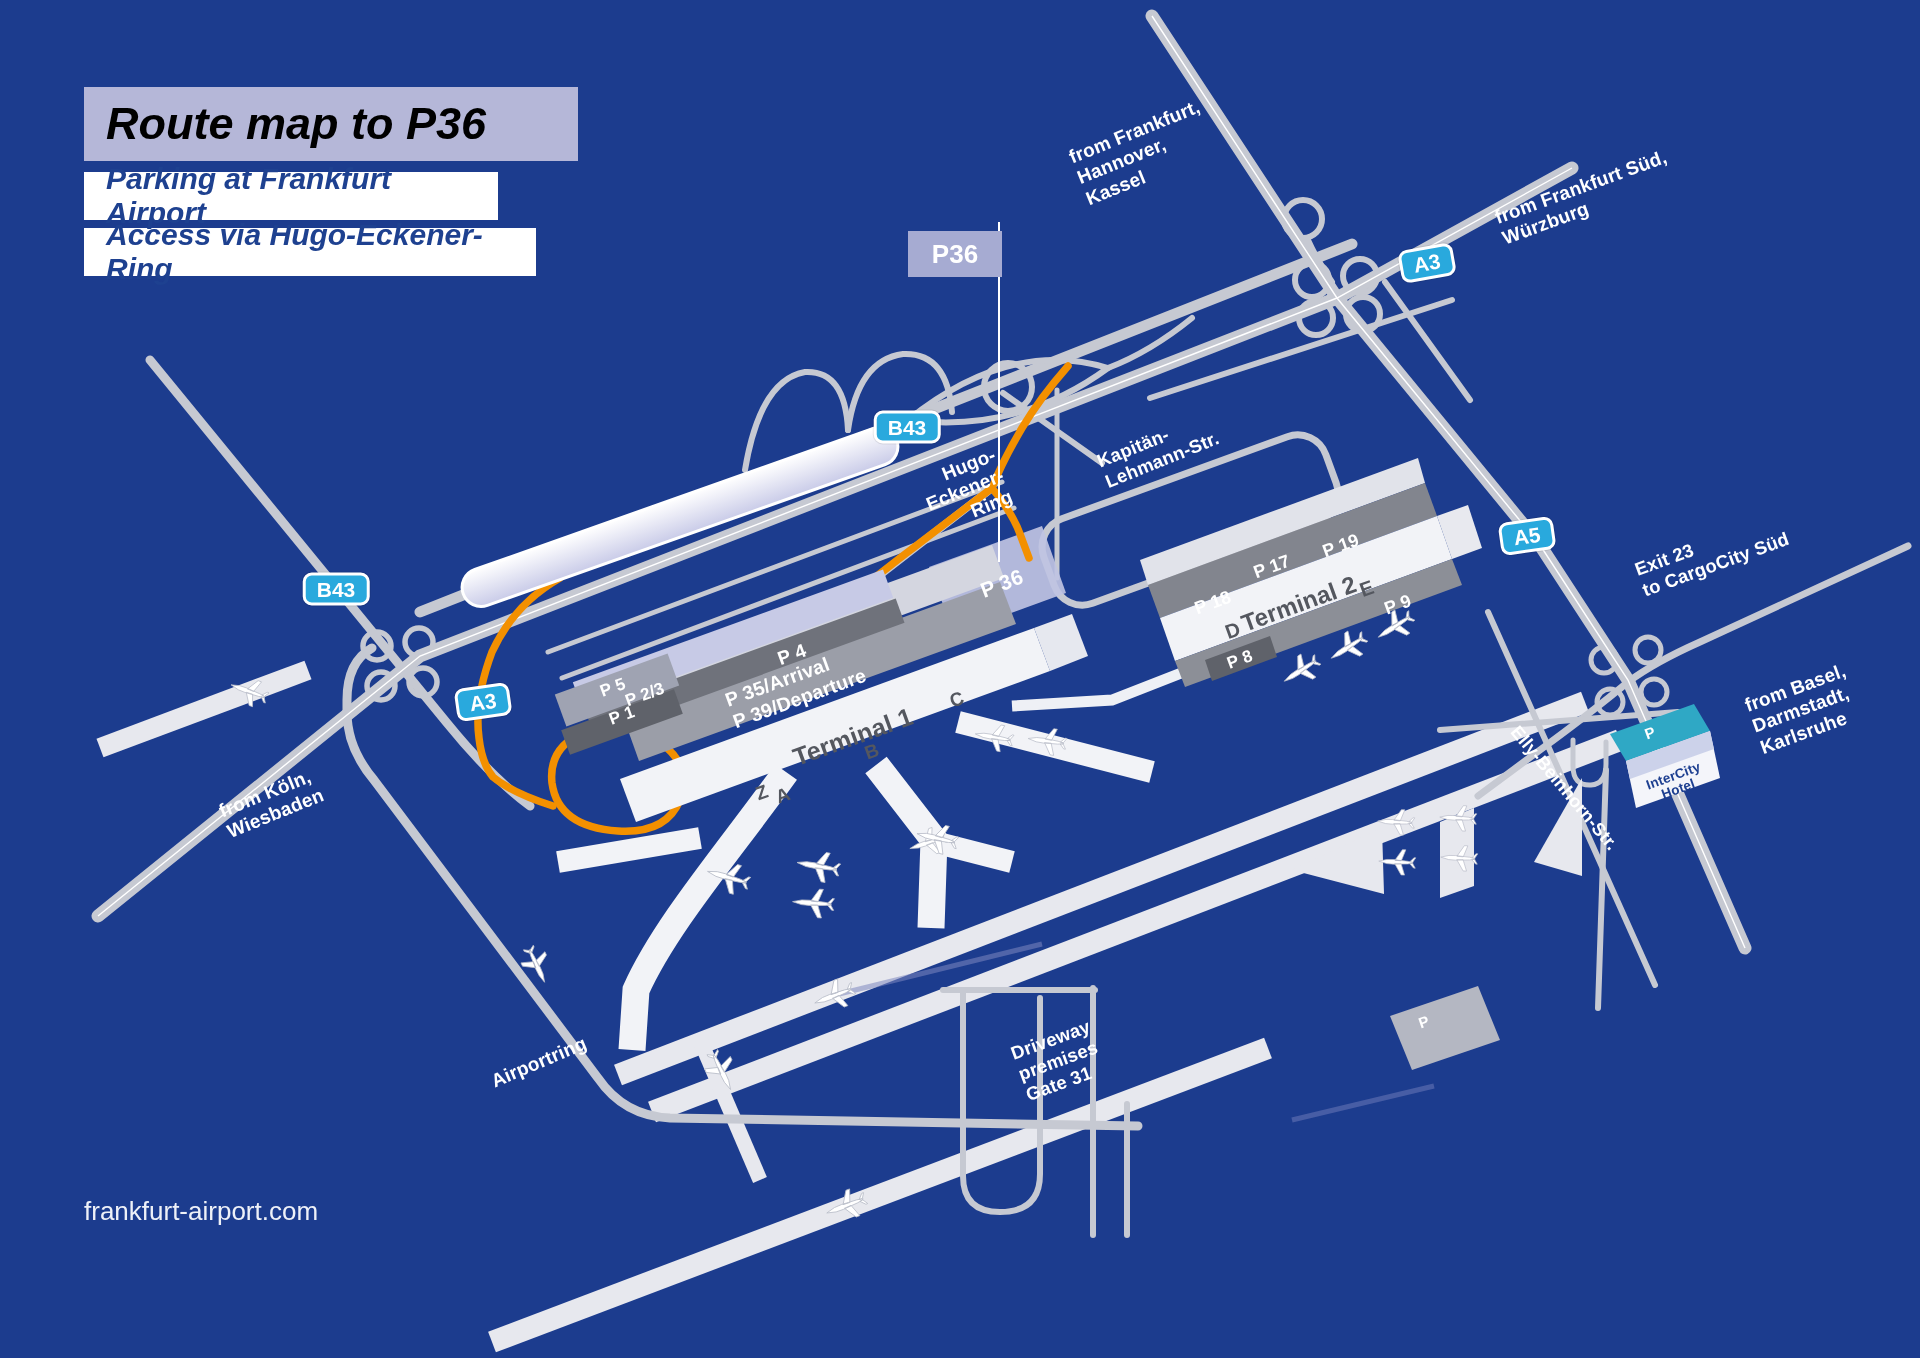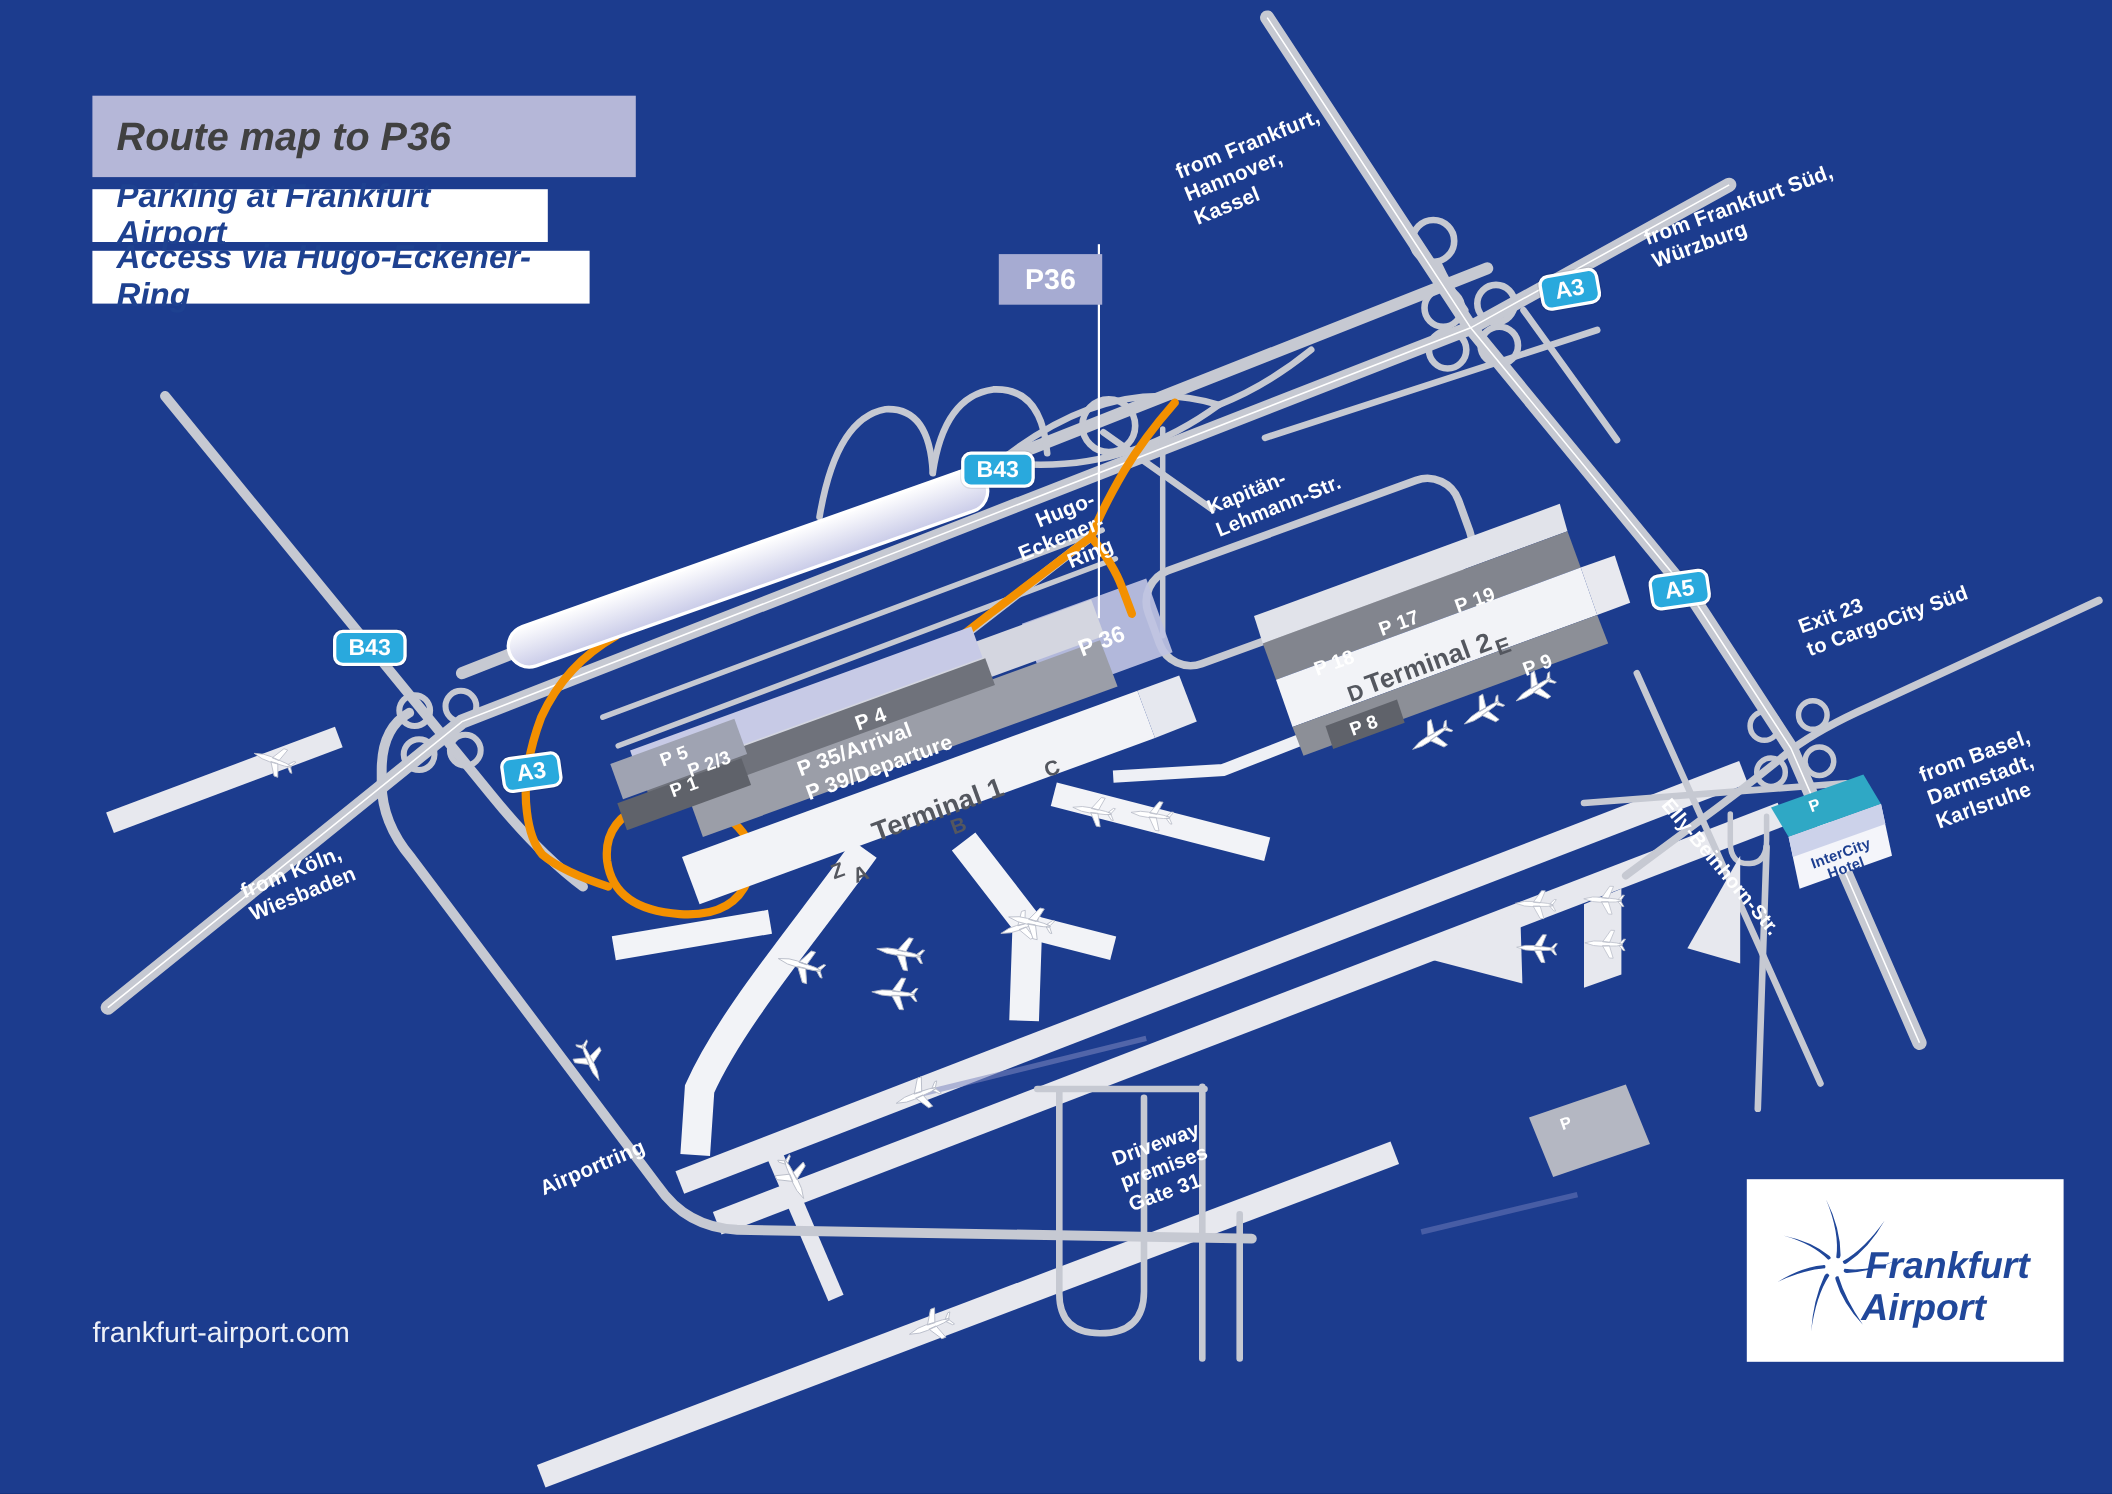--- a/index.html
+++ b/index.html
@@ -8,21 +8,21 @@
   #roadmap-svg{position:absolute;left:0;top:0;}
   .map-label{position:absolute;color:#fff;font-weight:bold;line-height:1.18;
              white-space:pre-line;transform-origin:left top;letter-spacing:.2px;}
   .ctr{transform-origin:center center;text-align:center;}
   .dark{color:#54575f;}
   .badge{position:absolute;background:#29a9dd;border:3px solid #fff;border-radius:9px;
          color:#fff;font-weight:bold;font-size:21px;padding:3px 11px;line-height:1;
          box-shadow:0 0 0 1px rgba(0,0,0,.08);}
   .titlebox{position:absolute;left:84px;box-sizing:border-box;padding-left:22px;
             font-style:italic;font-weight:bold;display:flex;align-items:center;}
-  #title-main{top:87px;width:494px;height:74px;background:#b5b7d8;color:#404040;font-size:36px;}
+  #title-main{top:87px;width:494px;height:74px;background:#b5b7d8;color:#000000;font-size:45px;}
   #title-sub1{top:172px;width:414px;height:48px;background:#fff;color:#1e4190;font-size:30px;}
   #title-sub2{top:228px;width:452px;height:48px;background:#fff;color:#1e4190;font-size:30px;}
   #p36-flag{position:absolute;left:908px;top:231px;width:94px;height:46px;background:#a6abd2;
             color:#fff;font-weight:bold;font-size:26px;display:flex;align-items:center;justify-content:center;}
   #p36-line{position:absolute;left:998px;top:222px;width:2px;height:340px;background:#fff;}
   #logo-box{position:absolute;left:1588px;top:1072px;width:288px;height:166px;background:#fff;}
   .logo-text{position:absolute;color:#20479a;font-style:italic;font-weight:bold;font-size:34px;line-height:1;}
   #website{position:absolute;left:84px;top:1196px;color:#eef1f8;font-size:26px;font-weight:normal;}
 </style>
 </head>
@@ -255,45 +255,14 @@
 
   <div class="map-label ctr" style="left:1002px;top:584px;font-size:21px;transform:translate(-50%,-50%) rotate(-21deg);">P 36</div>
 
   <div class="map-label ctr" style="left:1650px;top:733px;font-size:15px;transform:translate(-50%,-50%) rotate(-20deg);">P</div>
   <div class="map-label ctr" style="left:1676px;top:783px;font-size:13.5px;color:#1d3f90;line-height:1.05;transform:translate(-50%,-50%) rotate(-20deg);">InterCity
 Hotel</div>
   <div class="map-label ctr" style="left:1424px;top:1022px;font-size:15px;transform:translate(-50%,-50%) rotate(-19deg);">P</div>
 
   <div id="website">frankfurt-airport.com</div>
 
-  <div id="logo-box">
-    <svg width="130" height="130" style="position:absolute;left:12px;top:14px;" viewBox="0 0 130 130">
-      <g fill="#20479a">
-        <g transform="translate(68,66)">
-          <g transform="rotate(-55)">
-              <path d="M 8,-4 Q 28,-14 46,-42 Q 32,-16 12,-2 Q 8,0 8,-4 Z"></path>
-            </g>
-          <g transform="rotate(-10)">
-              <path d="M 8,-4 Q 30,-12 52,-34 Q 34,-12 12,-2 Q 8,0 8,-4 Z"></path>
-            </g>
-          <g transform="rotate(35)">
-              <path d="M 8,-4 Q 28,-14 44,-40 Q 30,-16 12,-2 Q 8,0 8,-4 Z"></path>
-            </g>
-          <g transform="rotate(95)">
-              <path d="M 8,-4 Q 28,-12 50,-30 Q 32,-10 12,-2 Q 8,0 8,-4 Z"></path>
-            </g>
-          <g transform="rotate(150)">
-              <path d="M 8,-4 Q 28,-14 48,-40 Q 32,-16 12,-2 Q 8,0 8,-4 Z"></path>
-            </g>
-          <g transform="rotate(200)">
-              <path d="M 8,-4 Q 26,-12 44,-30 Q 28,-10 11,-2 Q 8,0 8,-4 Z"></path>
-            </g>
-          <g transform="rotate(255)">
-              <path d="M 8,-4 Q 26,-14 40,-38 Q 28,-14 11,-2 Q 8,0 8,-4 Z"></path>
-            </g>
-        </g>
-      </g>
-    </svg>
-    <div class="logo-text" style="left:108px;top:62px;">Frankfurt</div>
-    <div class="logo-text" style="left:104px;top:100px;">Airport</div>
-  </div>
 
 </div>
 
 </body></html>

